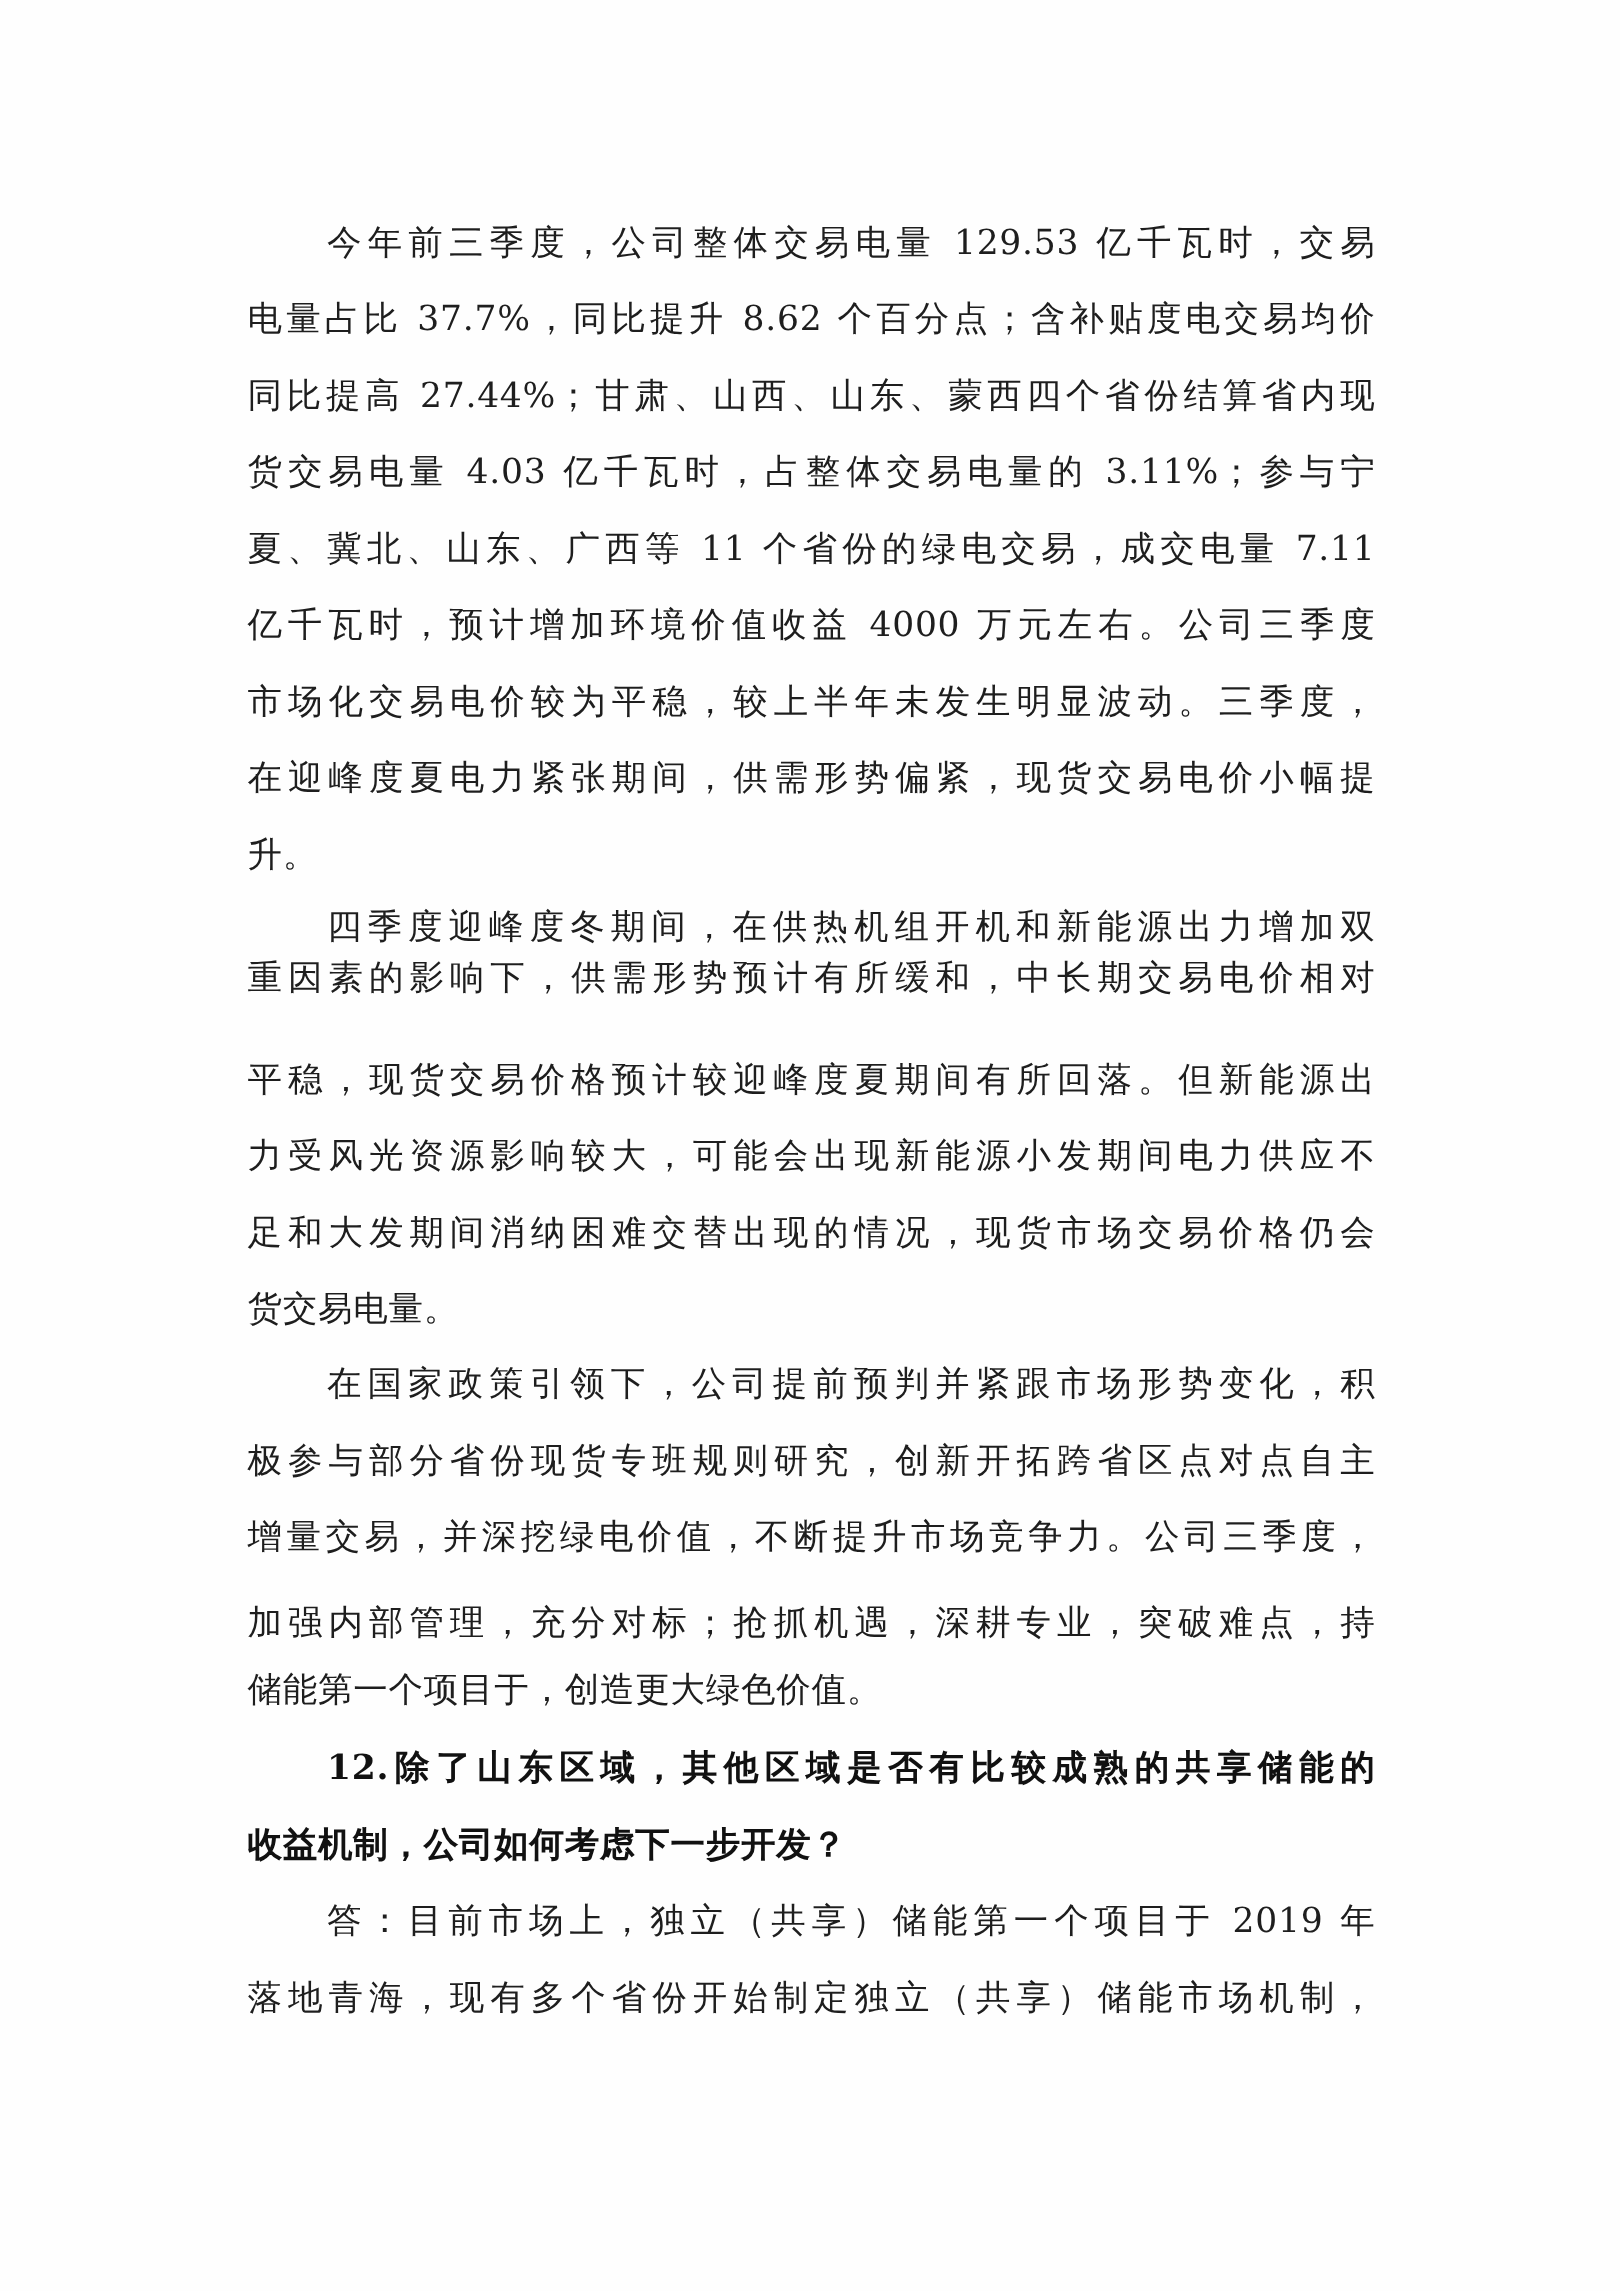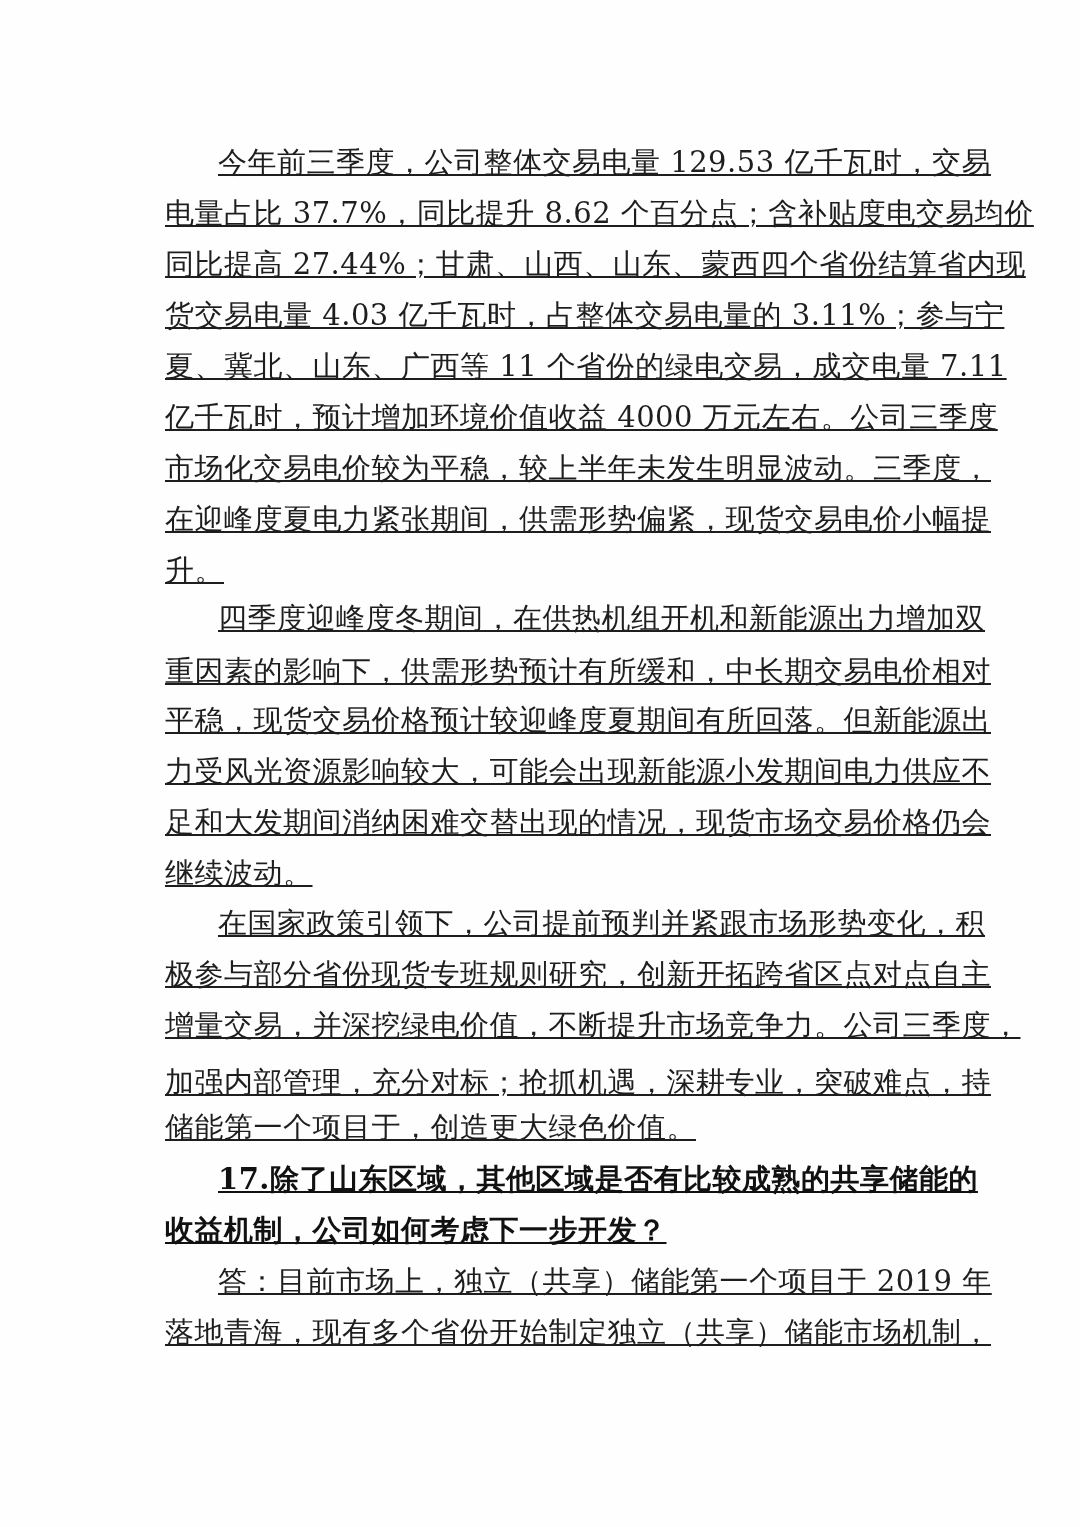--- a/index.html
+++ b/index.html
@@ -7,28 +7,27 @@
   .page {
     position: absolute; left: 0; top: 0; width: 1080px; height: 1527px;
     background: #fefefe;
   }
   .line {
     position: absolute;
     left: 165px;
     width: 752px;
     height: 40px;
     font-family: "DejaVu Serif", "Liberation Serif", serif;
-    font-size: 29px;
+    font-size: 23px;
     line-height: 40px;
     color: #1e1e1e;
     white-space: nowrap;
     text-align: justify;
     text-align-last: justify;
     letter-spacing: 0.5px;
-    text-decoration: underline;
   }
   .line.last { text-align-last: left; }
   .line.indent { left: 218px; width: 699px; }
   .line.bold { font-weight: bold; color: #111; }
 </style>
 </head>
 <body>
 
 <div class="page">
 
@@ -39,37 +38,37 @@
     <div class="line" style="top:295px">货交易电量 4.03 亿千瓦时，占整体交易电量的 3.11%；参与宁</div>
     <div class="line" style="top:346px">夏、冀北、山东、广西等 11 个省份的绿电交易，成交电量 7.11</div>
     <div class="line" style="top:397px">亿千瓦时，预计增加环境价值收益 4000 万元左右。公司三季度</div>
     <div class="line" style="top:448px">市场化交易电价较为平稳，较上半年未发生明显波动。三季度，</div>
     <div class="line" style="top:499px">在迎峰度夏电力紧张期间，供需形势偏紧，现货交易电价小幅提</div>
     <div class="line last" style="top:550px">升。</div>
   </div>
 
   <div>
     <div class="line indent" style="top:598px">四季度迎峰度冬期间，在供热机组开机和新能源出力增加双</div>
-    <div class="line" style="top:651px">重因素的影响下，供需形势预计有所缓和，中长期交易电价相对</div>
+    <div class="line" style="top:632px">重因素的影响下，供需形势预计有所缓和，中长期交易电价相对</div>
     <div class="line" style="top:700px">平稳，现货交易价格预计较迎峰度夏期间有所回落。但新能源出</div>
     <div class="line" style="top:751px">力受风光资源影响较大，可能会出现新能源小发期间电力供应不</div>
     <div class="line" style="top:802px">足和大发期间消纳困难交替出现的情况，现货市场交易价格仍会</div>
-    <div class="line last" style="top:853px">继续波动。</div>
+    <div class="line last" style="top:853px">货交易电量。</div>
   </div>
 
   <div>
     <div class="line indent" style="top:903px">在国家政策引领下，公司提前预判并紧跟市场形势变化，积</div>
     <div class="line" style="top:954px">极参与部分省份现货专班规则研究，创新开拓跨省区点对点自主</div>
     <div class="line" style="top:1005px">增量交易，并深挖绿电价值，不断提升市场竞争力。公司三季度，</div>
     <div class="line" style="top:1062px">加强内部管理，充分对标；抢抓机遇，深耕专业，突破难点，持</div>
     <div class="line last" style="top:1107px">储能第一个项目于，创造更大绿色价值。</div>
   </div>
 
   <div>
-    <div class="line indent bold" style="top:1159px">17.除了山东区域，其他区域是否有比较成熟的共享储能的</div>
+    <div class="line indent bold" style="top:1159px">12.除了山东区域，其他区域是否有比较成熟的共享储能的</div>
     <div class="line bold last" style="top:1210px">收益机制，公司如何考虑下一步开发？</div>
   </div>
 
   <div>
     <div class="line indent" style="top:1261px">答：目前市场上，独立（共享）储能第一个项目于 2019 年</div>
     <div class="line" style="top:1312px">落地青海，现有多个省份开始制定独立（共享）储能市场机制，</div>
   </div>
 
 </div>
 

